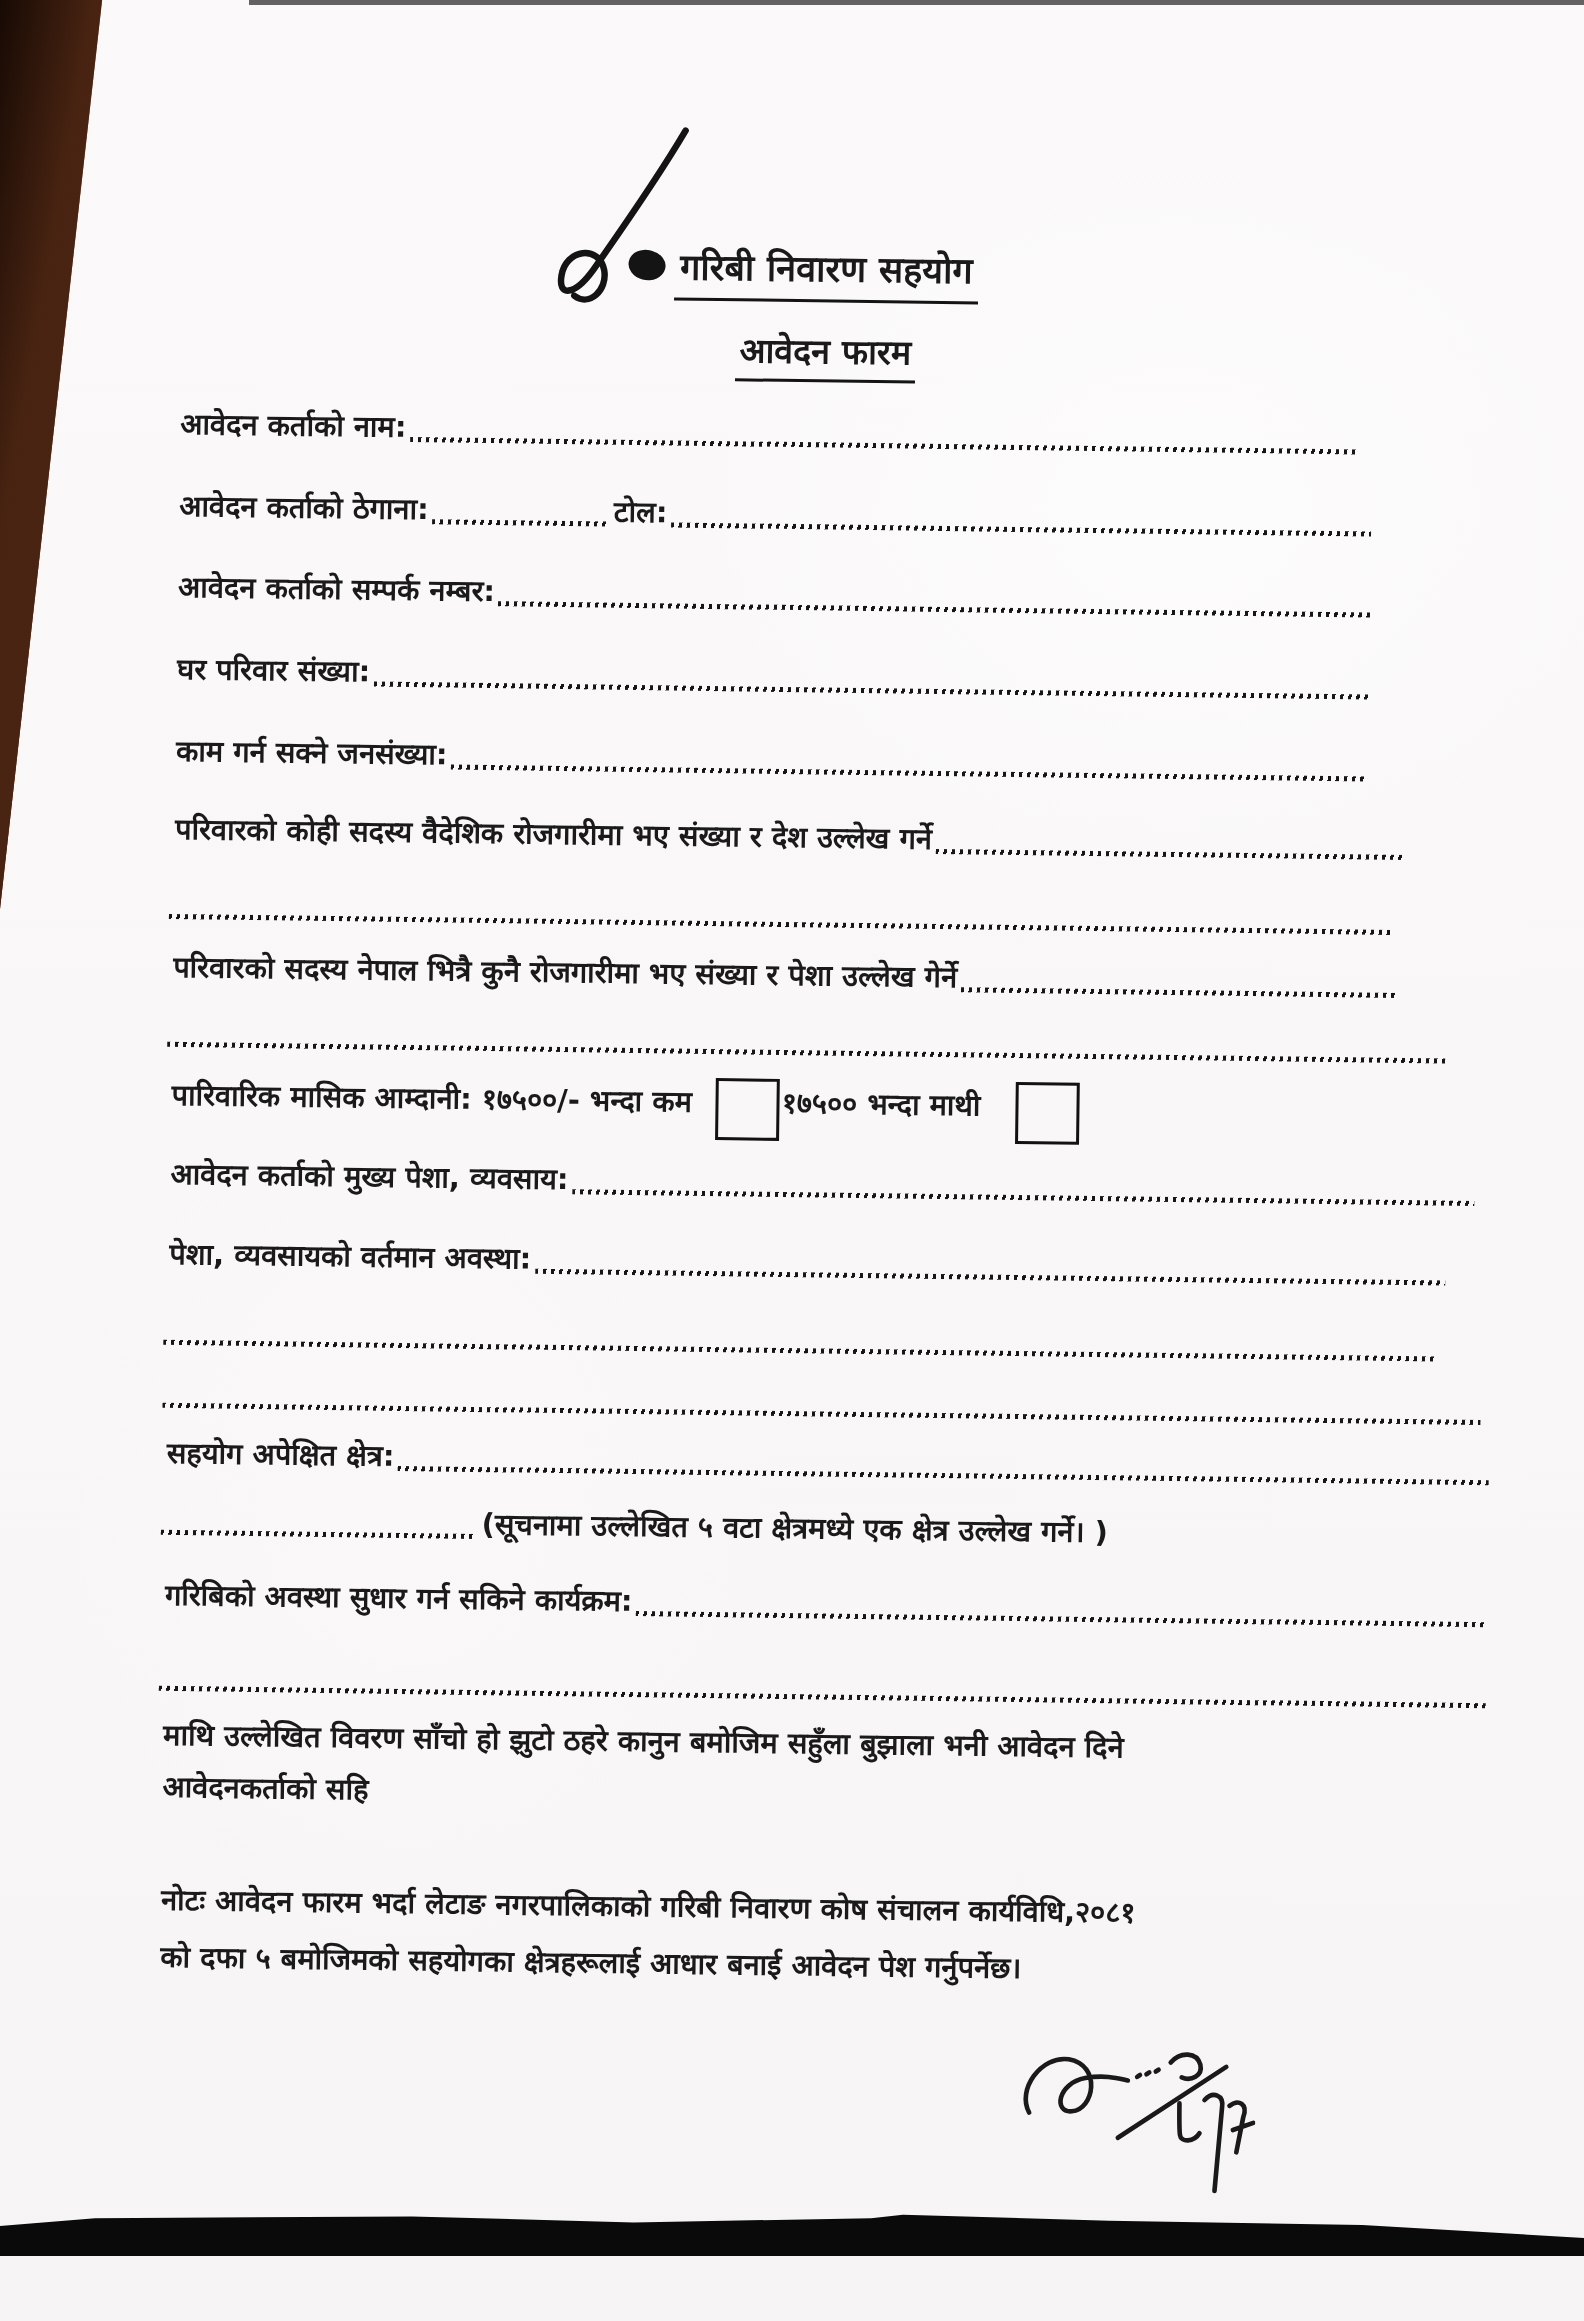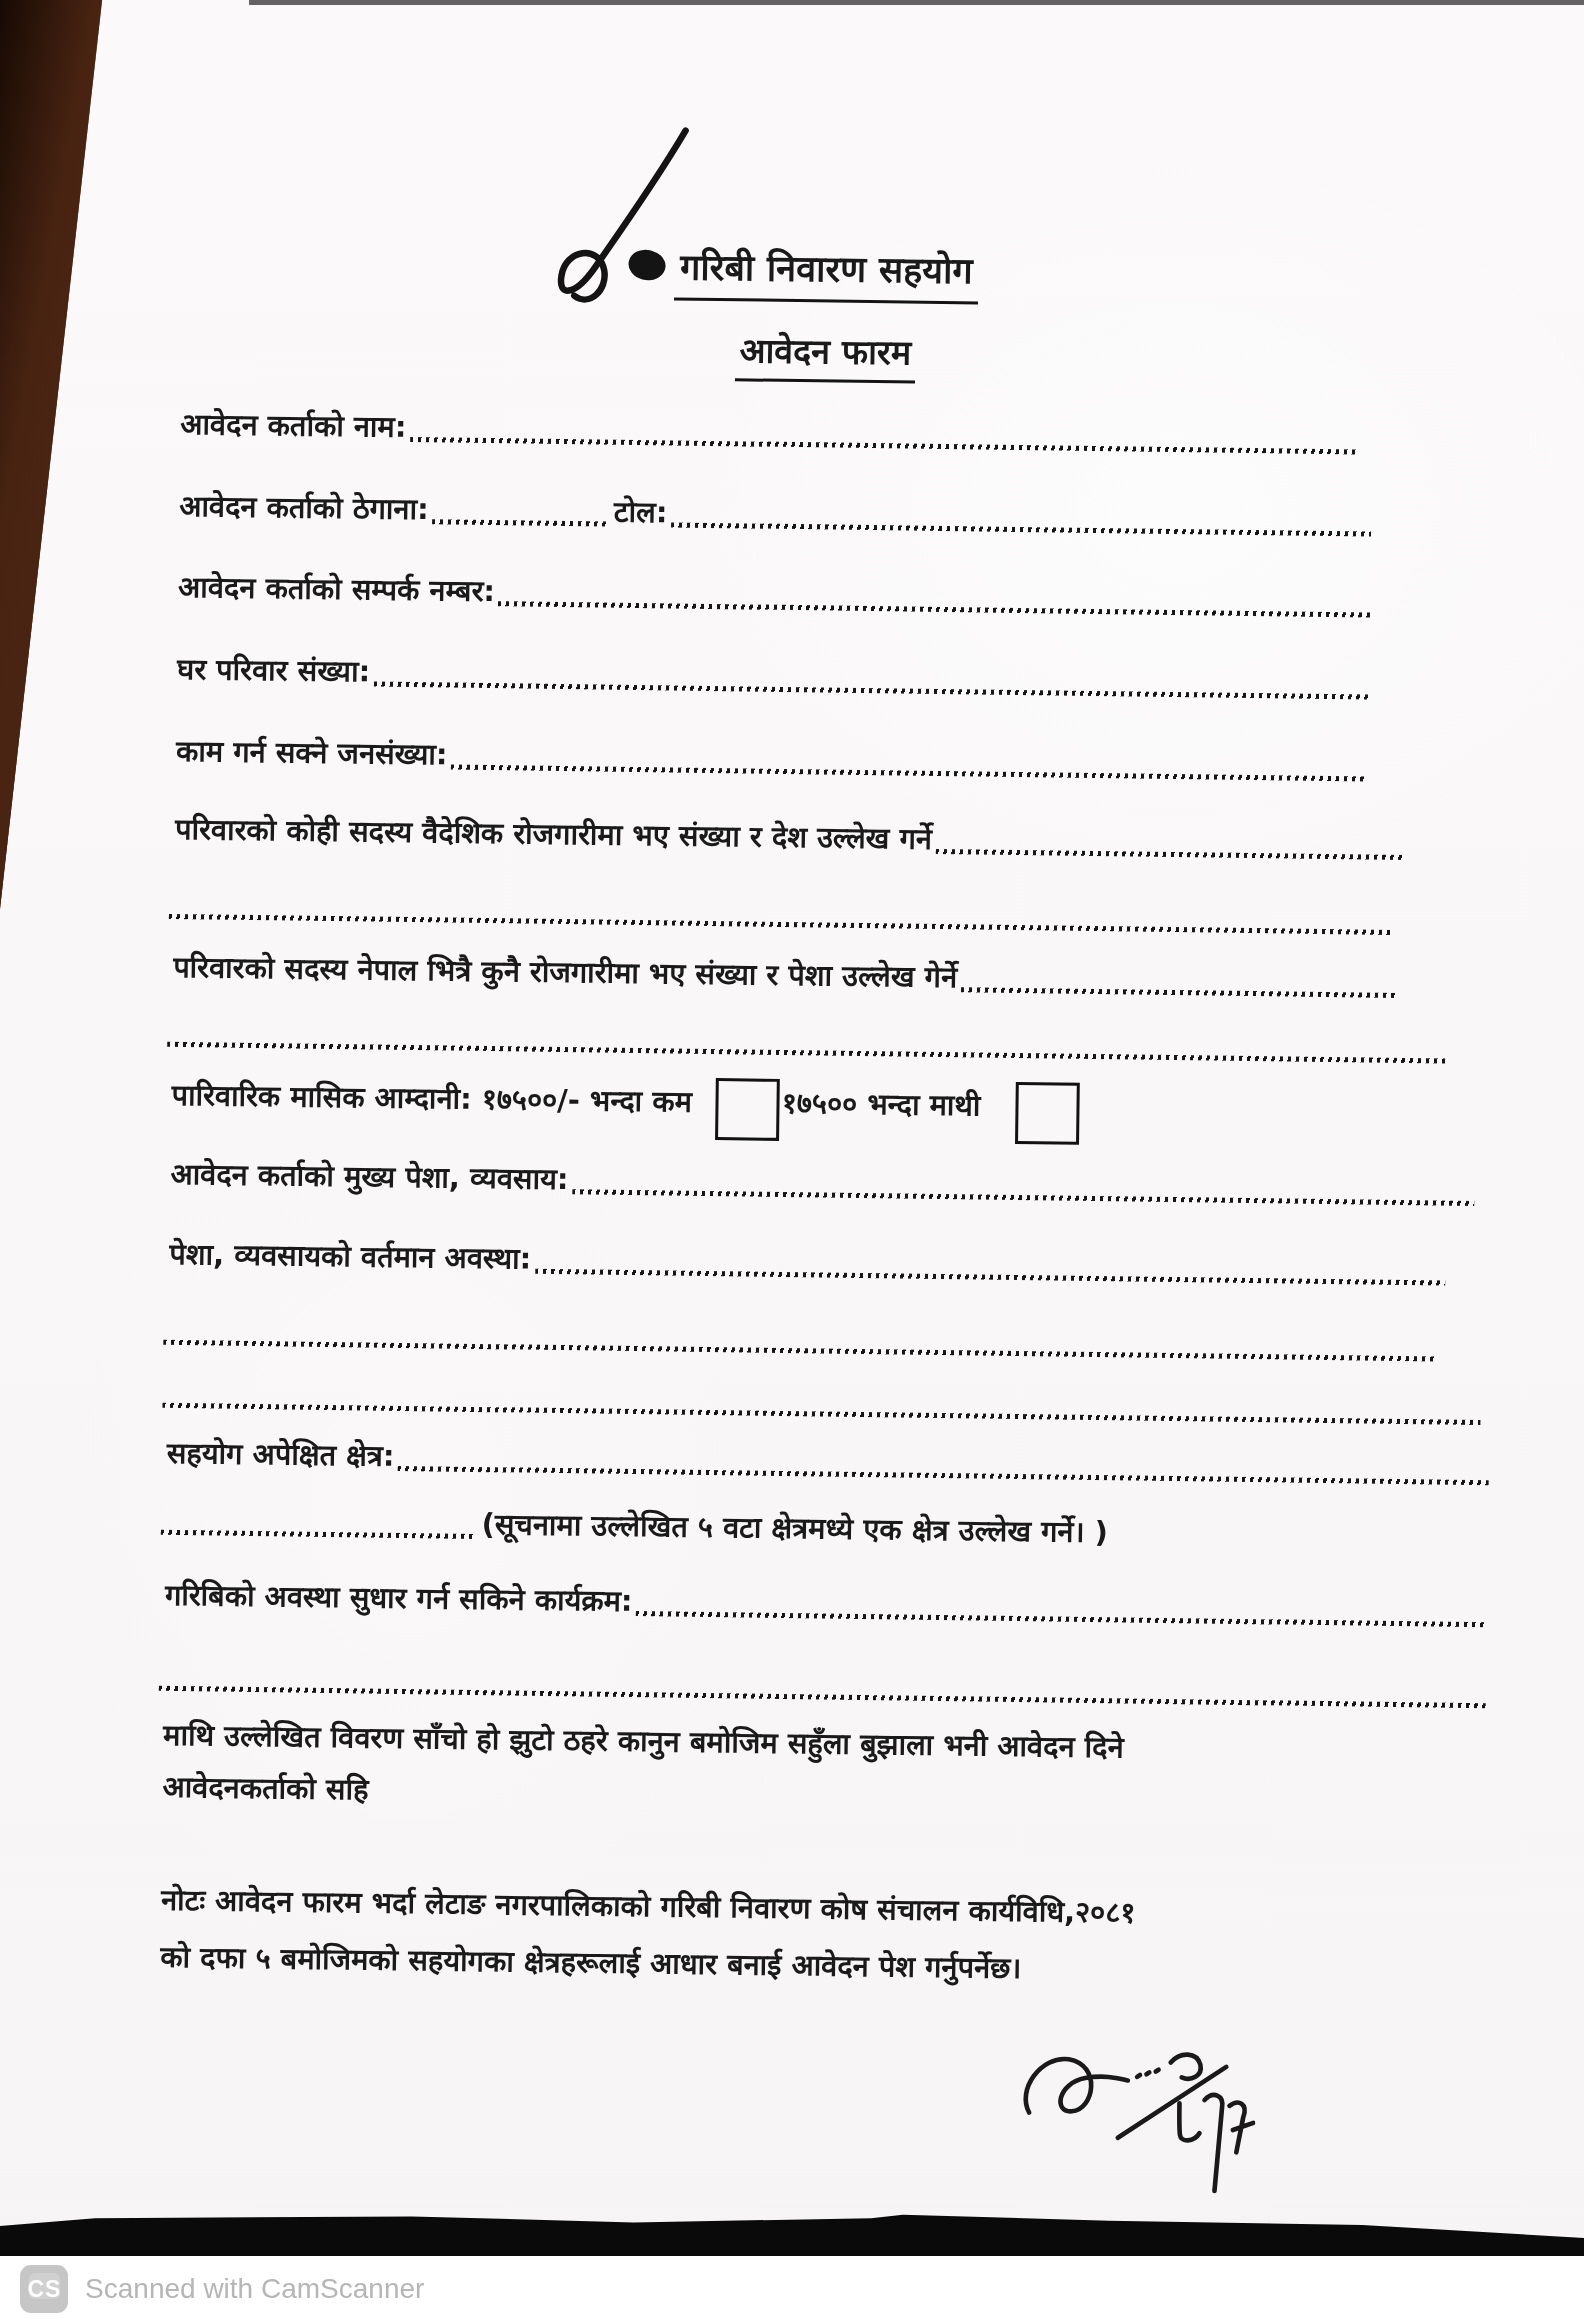--- a/index.html
+++ b/index.html
@@ -183,18 +183,14 @@
           <path d="M112,122 L228,44"></path>
           <path d="M178,84 C178,84 178,112 179,118 C180,126 194,126 200,116"></path>
           <path d="M205,80 C214,70 226,74 224,88 L217,178"></path>
           <path d="M232,86 C242,78 252,84 247,98 L240,136 M236,112 L258,104"></path>
         </g>
       </svg>
     </div>
   </div>
 
   <div class="black-band"></div>
-  <div class="footer">
-    <div class="cs-logo">CS</div>
-    <div class="wm-text">Scanned with CamScanner</div>
-  </div>
 </div>
 
 
 </body></html>

